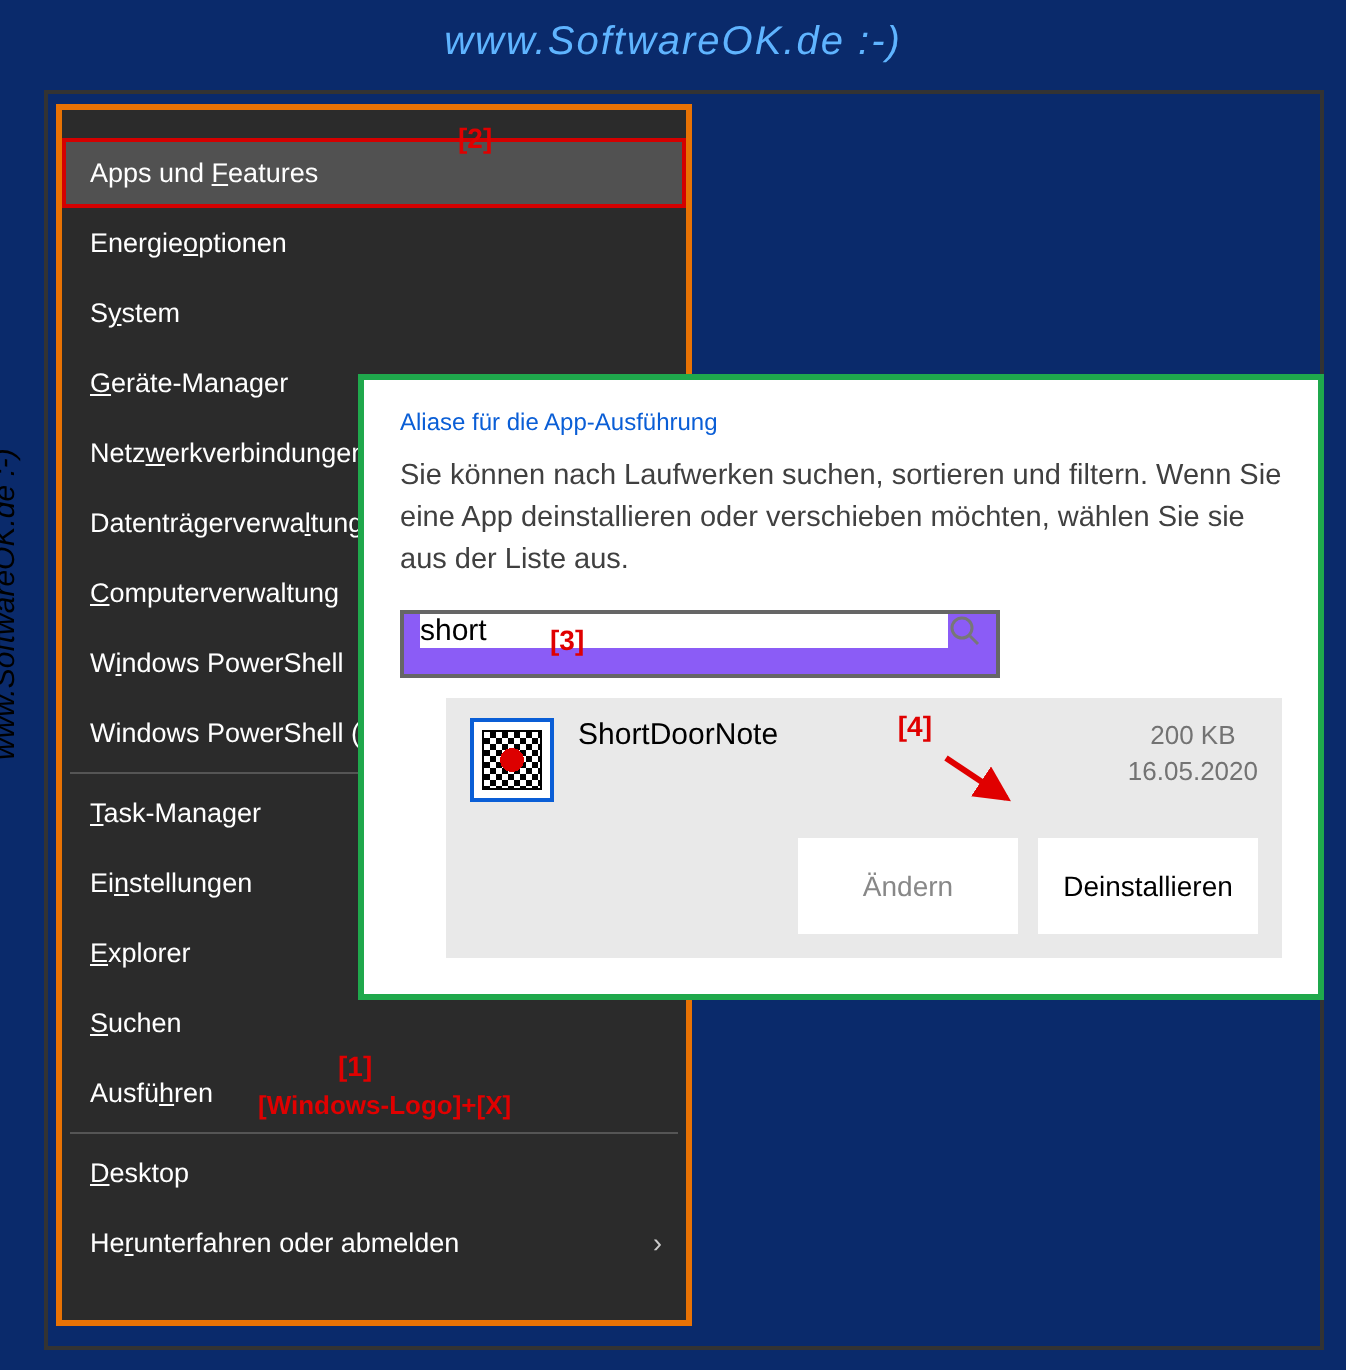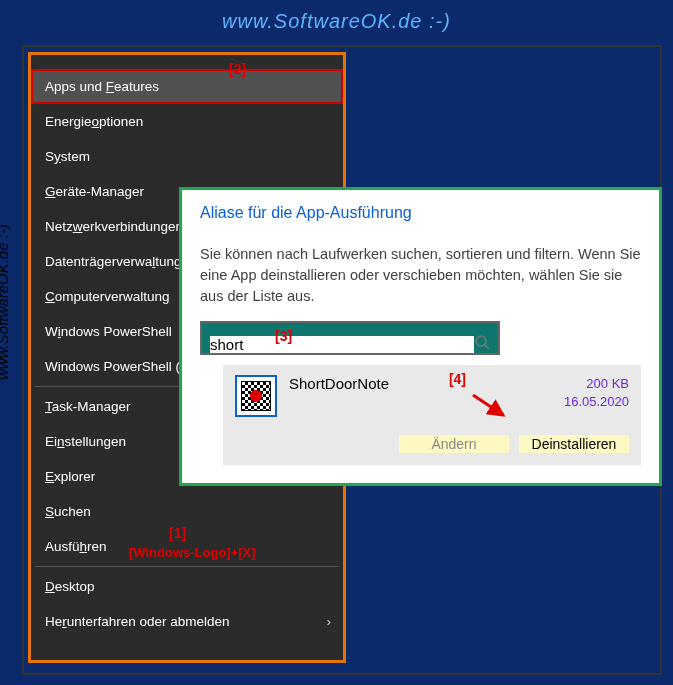--- a/index.html
+++ b/index.html
@@ -88,38 +88,38 @@
     width: 483px;
     border: 3px solid #1fa84c;
     background: #fff;
   }
   .dialog {
     padding: 14px 18px 18px 18px;
     color: #000;
   }
   .dialog-title {
     color: #0a5ed6;
-    font-size: 16px;
-    margin-bottom: 22px;
+    font-size: 12px;
+    margin-bottom: 10px;
   }
   .dialog-desc {
     font-size: 14.5px;
     color: #404040;
     line-height: 1.45;
     margin-bottom: 14px;
   }
   .search-row { margin-bottom: 10px; }
   .search-box {
     display: flex;
-    align-items: flex-end;
+    align-items: flex-start;
     width: 300px;
     height: 34px;
     border: 2px solid #666;
     padding: 0 8px;
-    background: #0f766e;
+    background: #8b5cf6;
   }
   .search-input {
     border: none; outline: none;
     flex: 1;
     font-size: 15px;
     font-family: inherit;
   }
   .search-icon { color: #777; }
   .filter-row {
     display: flex;
@@ -152,30 +152,30 @@
   }
   .app-icon-inner {
     width: 30px; height: 30px;
     background:
       radial-gradient(circle at center, #d00 0 6px, transparent 6px),
       repeating-conic-gradient(#000 0 25%, #fff 0 50%);
     background-size: 100% 100%, 6px 6px;
     border: 1px solid #000;
   }
   .app-name { font-size: 15px; flex: 1; color: #000; }
-  .app-meta { text-align: right; color: #6d28d9; font-size: 13px; line-height: 1.4; }
+  .app-meta { text-align: center; color: #737373; font-size: 13px; line-height: 1.4; }
   .app-buttons {
     display: flex;
     justify-content: flex-end;
     gap: 10px;
     margin-top: 18px;
   }
   .app-buttons button {
-    width: 110px; height: 18px;
-    background: #fef9c3;
+    width: 110px; height: 48px;
+    background: #ffffff;
     border: none;
     font-family: inherit;
     font-size: 14px;
     cursor: pointer;
     color: #000;
   }
   .app-buttons button.disabled {
     color: #888;
     cursor: default;
   }

